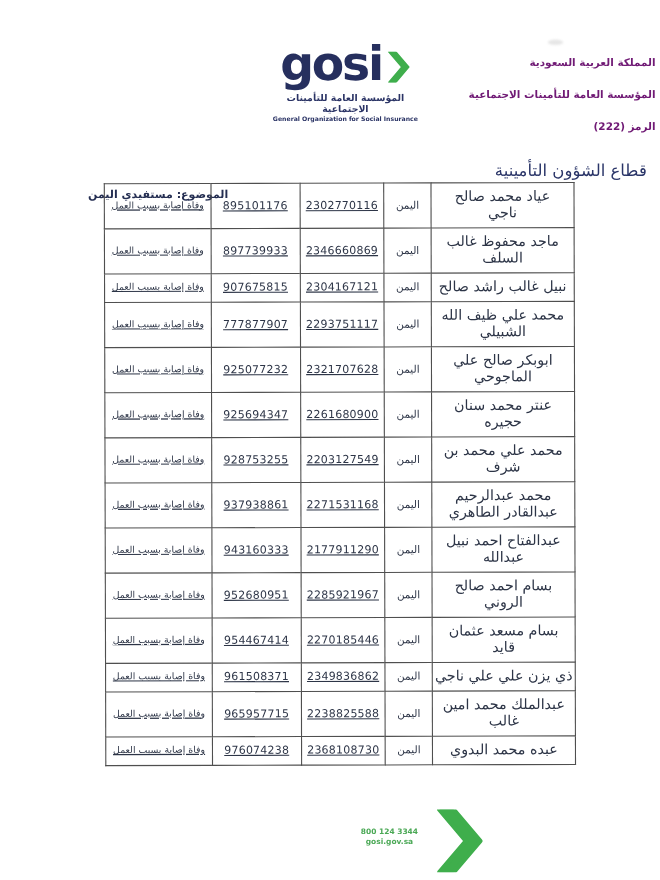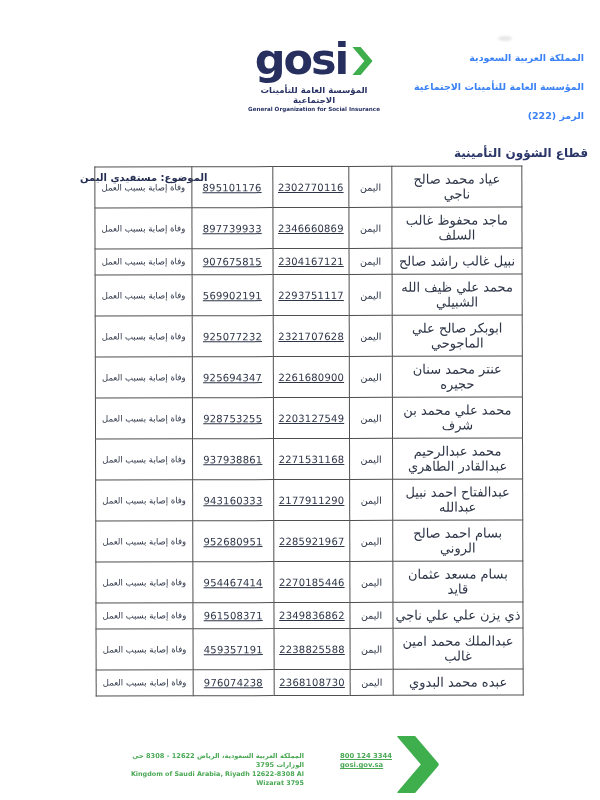--- a/index.html
+++ b/index.html
@@ -47,38 +47,38 @@
   .logo-en {
     font-size: 5.6px;
     font-weight: bold;
     color: #2a3365;
     line-height: 8px;
   }
 
   .header-right {
     position: absolute;
     top: 52px;
-    right: 16px;
+    right: 4px;
     direction: rtl;
     text-align: right;
-    color: #3b82f6;
+    color: #701a75;
   }
   .header-right .hline {
     font-size: 9.5px;
     font-weight: bold;
     margin-bottom: 18px;
     line-height: 11px;
   }
   .sector-line {
     position: absolute;
     top: 146px;
     right: 12px;
     direction: rtl;
-    font-size: 12px;
-    font-weight: bold;
+    font-size: 15px;
+    font-weight: normal;
     color: #2a3568;
   }
   .subject-line {
     position: absolute;
     top: 128px;
     left: 80px;
     direction: rtl;
     font-size: 10px;
     font-weight: bold;
     color: #242e52;
@@ -115,20 +115,21 @@
   .beneficiaries td.num {
     font-size: 10px;
     direction: ltr;
     white-space: nowrap;
     letter-spacing: 0.2px;
     text-decoration: underline;
   }
   .beneficiaries td.cause {
     font-size: 8.5px;
     white-space: nowrap;
+    text-decoration: underline;
   }
 
   
   .footer-address {
     position: absolute;
     left: 118px;
     top: 752px;
     width: 186px;
     text-align: right;
     color: #4aa855;
@@ -139,35 +140,35 @@
     font-weight: bold;
     line-height: 9px;
   }
   .footer-address .addr-en {
     font-size: 6.4px;
     font-weight: bold;
     line-height: 9px;
   }
   .footer-contact {
     position: absolute;
-    left: 340px;
+    left: 328px;
     top: 752px;
     text-align: left;
     color: #4aa855;
-    text-decoration: underline;
   }
   .footer-contact .phone {
     font-size: 6.8px;
     font-weight: bold;
     line-height: 9px;
   }
   .footer-contact .website {
     font-size: 6.8px;
     font-weight: bold;
     line-height: 9px;
+    text-align: center;
   }
   .footer-arrow {
     position: absolute;
     left: 396px;
     top: 736px;
   }
 
   .smudge {
     position: absolute;
     left: 498px;
@@ -239,21 +240,21 @@
           <td class="country">اليمن</td>
           <td class="num">2304167121</td>
           <td class="num">907675815</td>
           <td class="cause">وفاة إصابة بسبب العمل</td>
         </tr>
         <tr>
           <td class="name">محمد علي ظيف الله
 الشبيلي</td>
           <td class="country">اليمن</td>
           <td class="num">2293751117</td>
-          <td class="num">569902191</td>
+          <td class="num">777877907</td>
           <td class="cause">وفاة إصابة بسبب العمل</td>
         </tr>
         <tr>
           <td class="name">ابوبكر صالح علي
 الماجوحي</td>
           <td class="country">اليمن</td>
           <td class="num">2321707628</td>
           <td class="num">925077232</td>
           <td class="cause">وفاة إصابة بسبب العمل</td>
         </tr>
@@ -310,37 +311,33 @@
           <td class="country">اليمن</td>
           <td class="num">2349836862</td>
           <td class="num">961508371</td>
           <td class="cause">وفاة إصابة بسبب العمل</td>
         </tr>
         <tr>
           <td class="name">عبدالملك محمد امين
 غالب</td>
           <td class="country">اليمن</td>
           <td class="num">2238825588</td>
-          <td class="num">459357191</td>
+          <td class="num">965957715</td>
           <td class="cause">وفاة إصابة بسبب العمل</td>
         </tr>
         <tr>
           <td class="name">عبده محمد البدوي</td>
           <td class="country">اليمن</td>
           <td class="num">2368108730</td>
           <td class="num">976074238</td>
           <td class="cause">وفاة إصابة بسبب العمل</td>
         </tr>
       </tbody>
   </table>
 
-  <div class="footer-address">
-    <div class="addr-ar">المملكة العربية السعودية، الرياض 12622 - 8308 حي الوزارات 3795</div>
-    <div class="addr-en">Kingdom of Saudi Arabia, Riyadh 12622-8308 Al Wizarat 3795</div>
-  </div>
   <div class="footer-contact">
     <div class="phone">800 124 3344</div>
     <div class="website">gosi.gov.sa</div>
   </div>
   <div class="footer-arrow">
     <svg width="44" height="57" viewBox="0 0 30 40">
       <polygon points="2,0 11,0 28,20 11,40 2,40 19,20" fill="#3fae4c" stroke="#3fae4c" stroke-width="3" stroke-linejoin="round"></polygon>
     </svg>
   </div>
 

